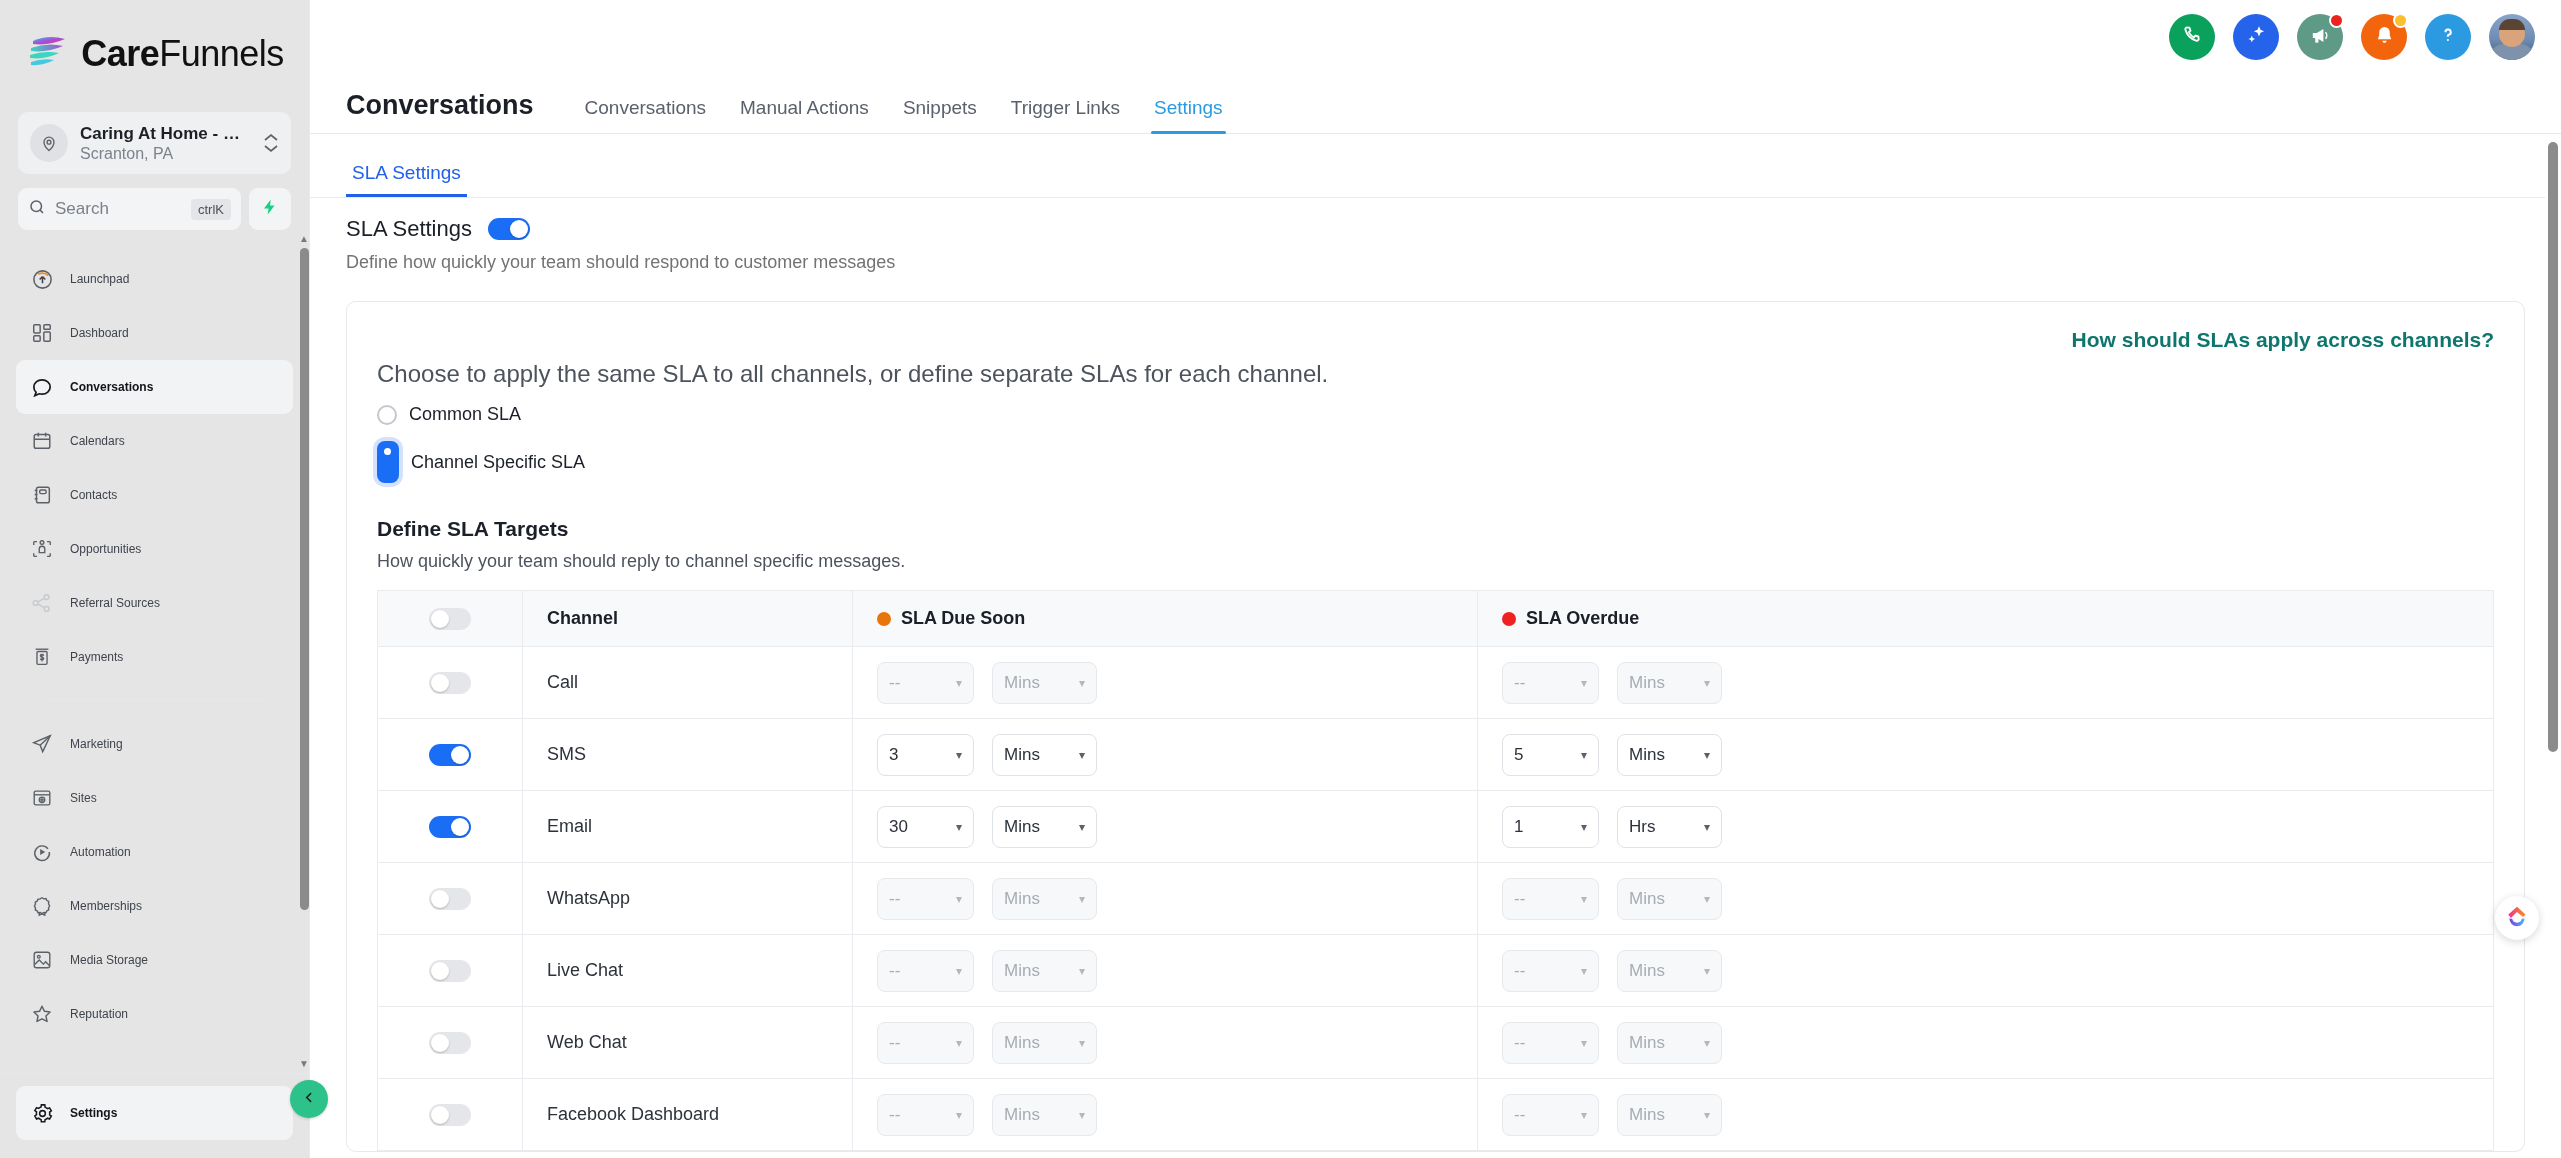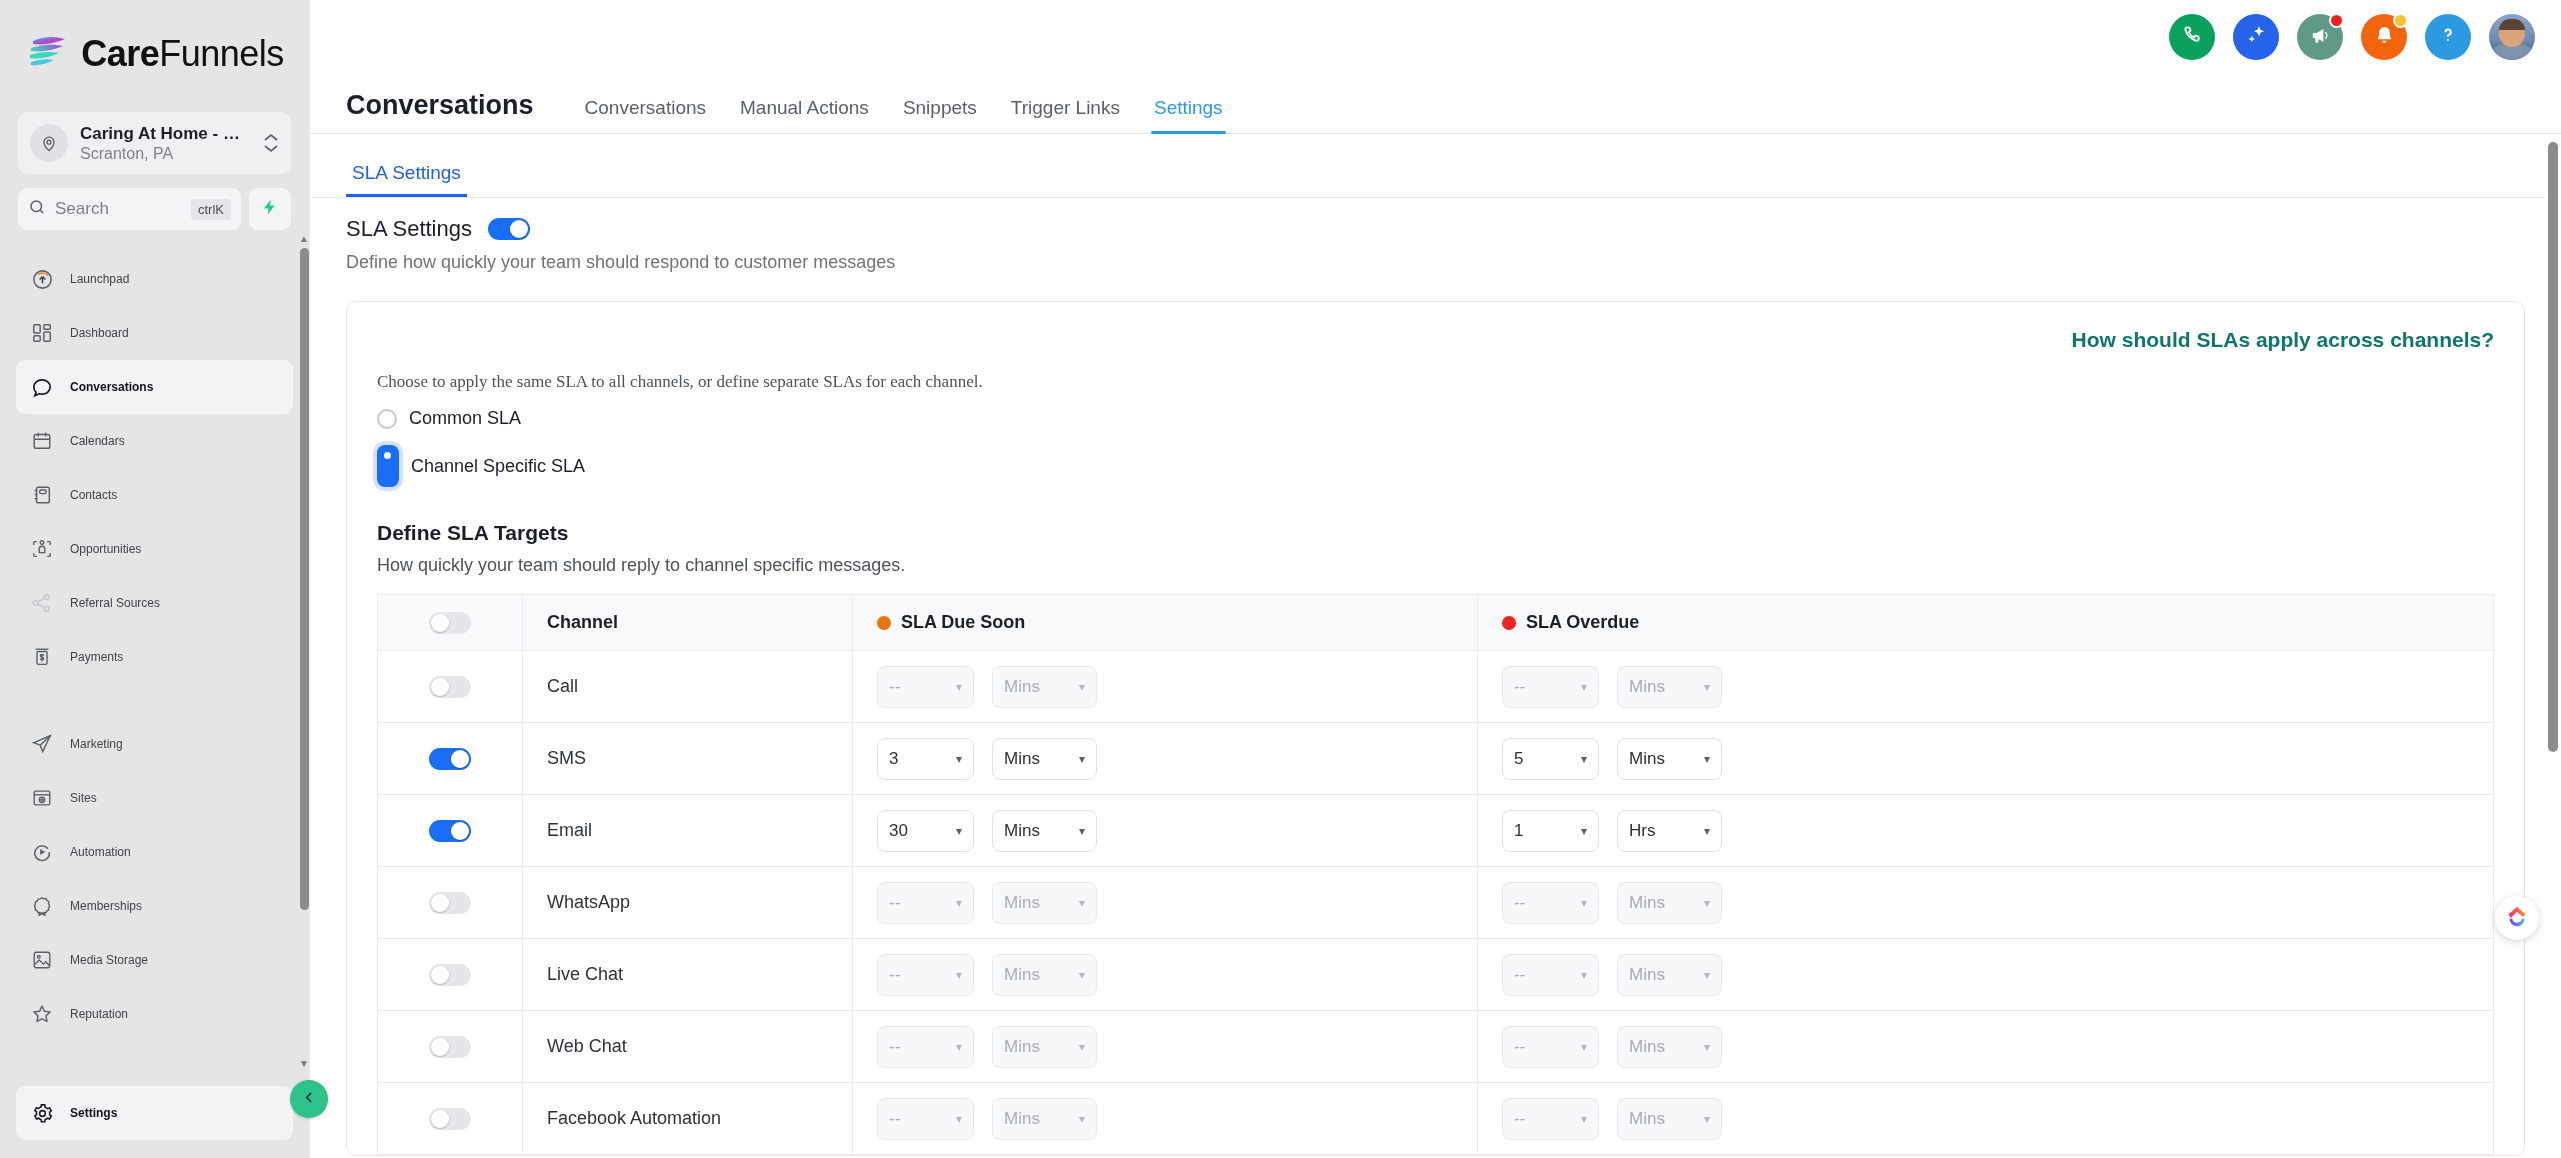--- a/index.html
+++ b/index.html
@@ -131,21 +131,21 @@
     box-shadow:0 1px 2px rgba(0,0,0,.22);
   }
   .toggle.on .knob { right:2px; }
   .toggle.off .knob { left:2px; }
 
   .card {
     margin: 28px 36px 0 36px; border:1px solid #e6e8ec; border-radius:10px; background:#fff;
     padding: 26px 30px 0 30px;
   }
   .q-title { font-size:21px; font-weight:700; color:#0f766e;text-align:right; }
-  .q-sub { font-size:17px; color:#4d535d; margin-top:20px;font-family:Liberation Serif, serif; }
+  .q-sub { font-size:24px; color:#4d535d; margin-top:8px; }
   .radio-row { display:flex; align-items:center; gap:12px; margin-top:16px; cursor:pointer; }
   .radio { width:20px; height:20px; border-radius:50%; border:2px solid #c4c8ce; background:#fff; flex:0 0 20px; position:relative; }
   .radio.sel { border:none; background:#1a6ef5; box-shadow:0 0 0 4px #d4e2fd; }
   .radio.sel::after { content:""; position:absolute; width:7px; height:7px; border-radius:50%; background:#fff; top:6.5px; left:6.5px; }
   .radio-label { font-size:18px; color:#1b1f27; }
 
   .targets { margin-top:34px; }
   .t-title { font-size:21px; font-weight:700; color:#1b1f27; }
   .t-sub { font-size:18px; color:#4d535d; margin-top:10px; }
 
@@ -804,21 +804,21 @@
 
                 <tr>
                   <td>
                       <div class="cell-c">
                         <span class="toggle off">
                           <span class="knob"></span>
                         </span>
                       </div>
                     </td>
                   <td>
-                      <div class="cell-l">Facebook Automation</div>
+                      <div class="cell-l">Facebook Dashboard</div>
                     </td>
                   <td>
                       <div class="selects">
                     <span class="sel num dis">
                           <span>--</span>
                           <span class="chev">▾</span>
                         </span>
                     <span class="sel unit dis">
                           <span>Mins</span>
                           <span class="chev">▾</span>

